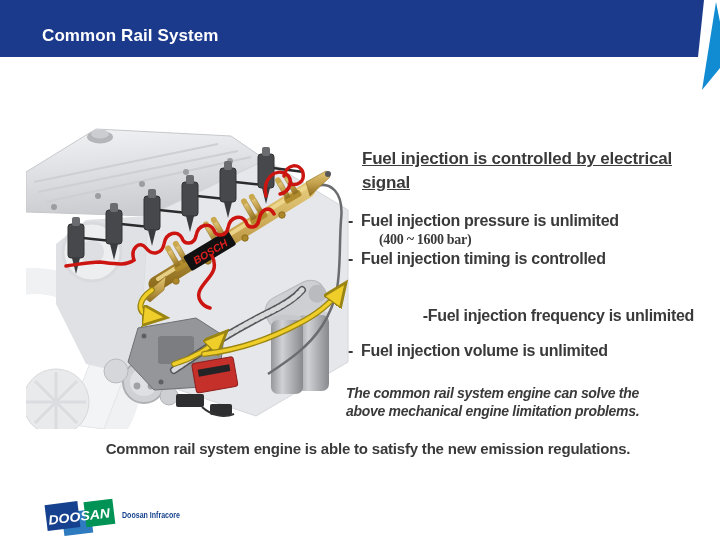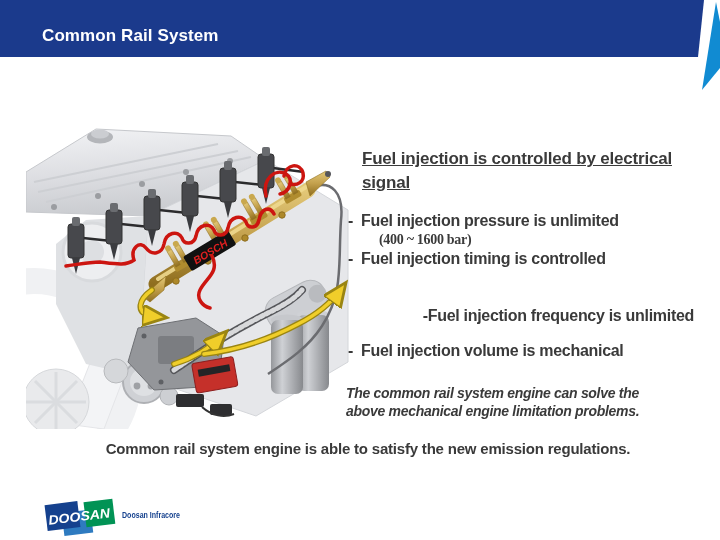--- a/index.html
+++ b/index.html
@@ -270,21 +270,21 @@
   </div>
 
   <div class="textcol">
     <h2 class="heading">Fuel injection is controlled by electrical
 signal</h2>
     <div class="bullets">
       <div class="bullet"><span class="dash">-</span><span>Fuel injection pressure is unlimited</span></div>
       <div class="bullet-sub">(400 ~ 1600 bar)</div>
       <div class="bullet"><span class="dash">-</span><span>Fuel injection timing is controlled</span></div>
       <div class="bullet gap1"><span class="dash">-</span><span>Fuel injection frequency is unlimited</span></div>
-      <div class="bullet gap2"><span class="dash">-</span><span>Fuel injection volume is mechanical</span></div>
+      <div class="bullet gap2"><span class="dash">-</span><span>Fuel injection volume is unlimited</span></div>
     </div>
     <p class="note">The common rail system engine can solve the
 above mechanical engine limitation problems.</p>
   </div>
 
   <div class="conclusion">Common rail system engine is able to satisfy the new emission regulations.</div>
 
   <div class="footer-logo">
     <svg width="160" height="44" viewBox="0 0 160 44">
       <g transform="rotate(-7 35 22)">

